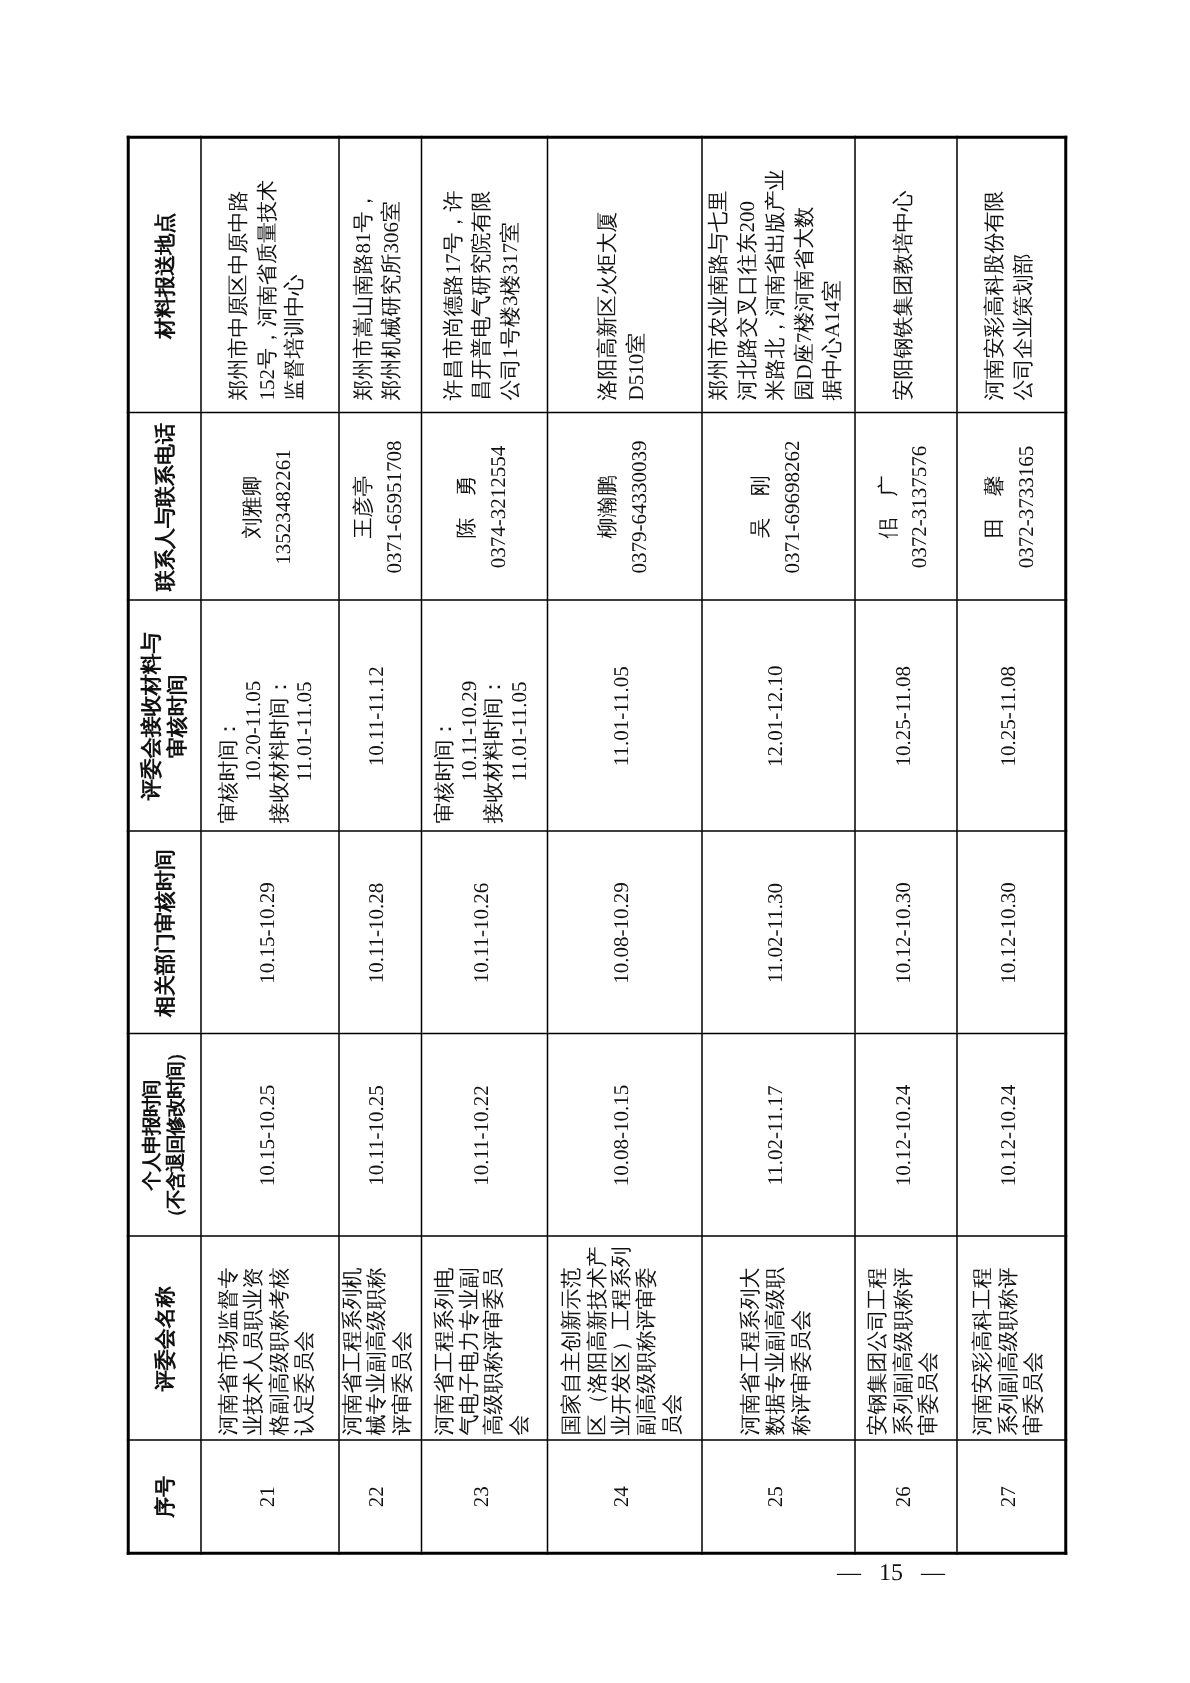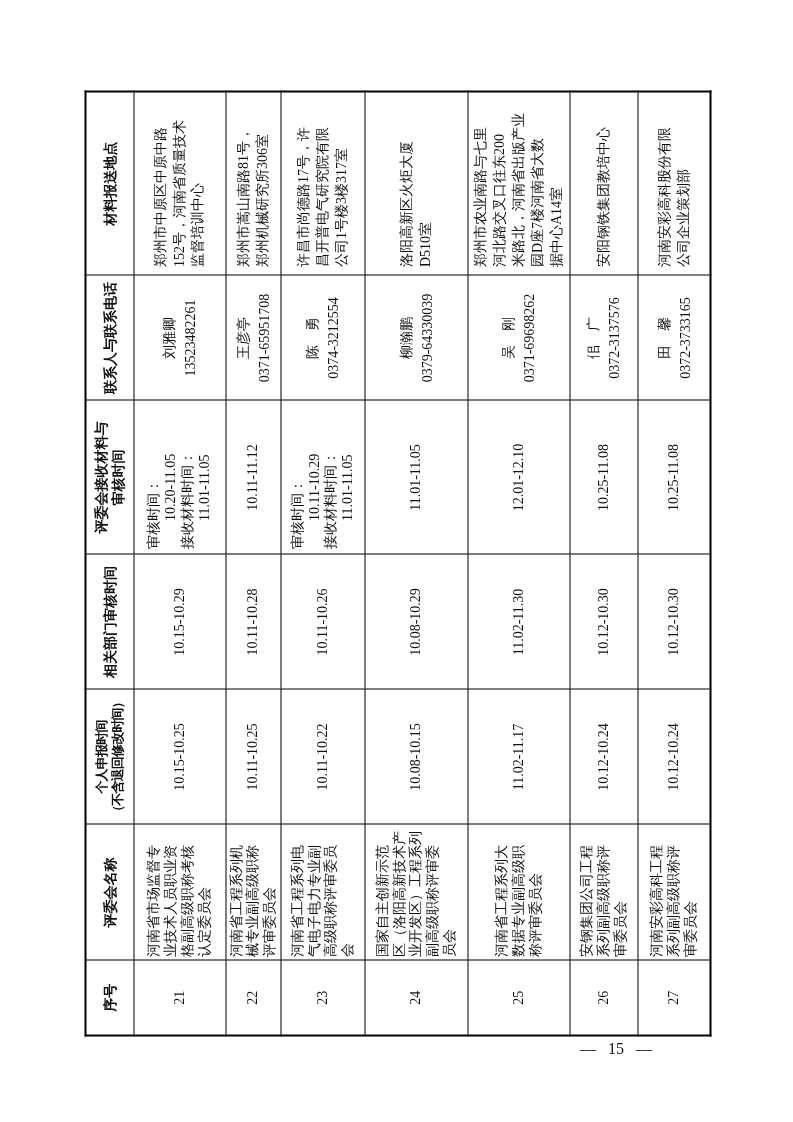--- a/index.html
+++ b/index.html
@@ -45,21 +45,21 @@
     line-height:1.2;
   }
   td.c-xh   { text-align:center; }
   td.c-name { text-align:left; padding:2px 3px; }
   td.c-time { text-align:center; }
   td.c-recv-multi { text-align:left; padding-left:5px; }
   td.c-contact { text-align:center; line-height:1.5; }
   td.c-addr { text-align:left; padding:2px 8px; line-height:1.35; }
   .footer {
     position:absolute;
-    left:566px; top:1040px;
+    left:544px; top:1040px;
     width:100px;
     text-align:center;
     font-size:16px;
     word-spacing:8px;
     color:#111;
   }
 </style>
 </head>
 <body>
 

